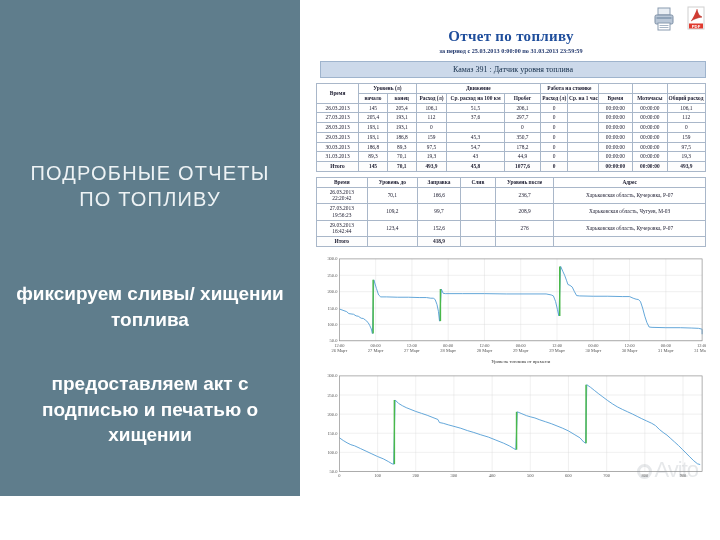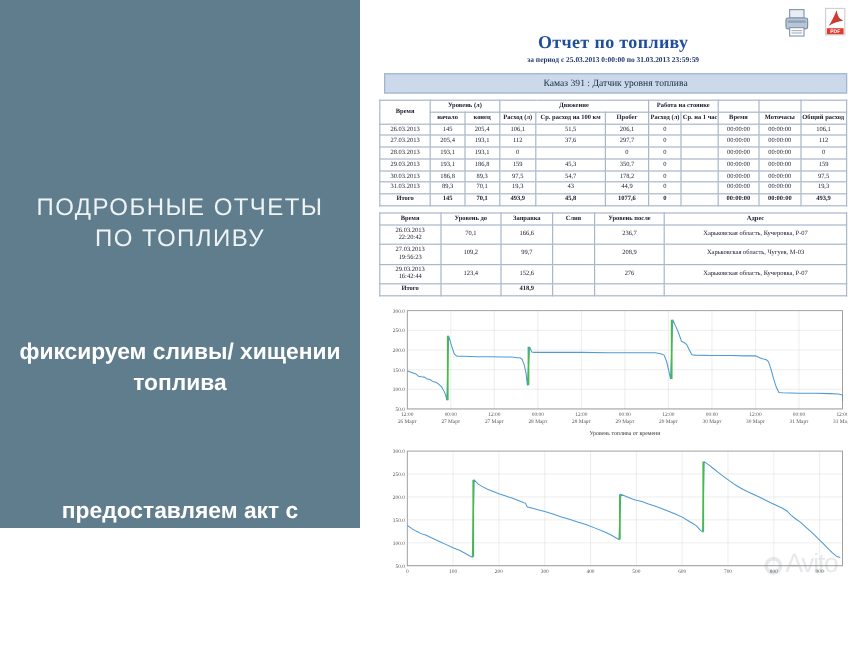--- a/index.html
+++ b/index.html
@@ -5,21 +5,21 @@
   * { box-sizing: border-box; margin: 0; padding: 0; }
   html, body {
     width: 720px; height: 540px; overflow: hidden;
     font-family: "Liberation Sans", sans-serif;
     background: #ffffff;
   }
   #root { position: relative; width: 720px; height: 540px; display: flex; }
 
   
   .promo {
-    width: 300px; height: 440px; flex: 0 0 300px;
+    width: 300px; height: 496px; flex: 0 0 300px;
     background: #5f7d8c;
     color: #ffffff;
     position: relative;
   }
   .promo-title {
     position: absolute; left: 0; right: 0; top: 160px;
     text-align: center;
     font-size: 20px; line-height: 1.3;
     letter-spacing: 1.2px;
     font-weight: 300;
@@ -27,21 +27,21 @@
     padding: 0 14px;
   }
   .promo-line2, .promo-line3 {
     position: absolute; left: 0; right: 0;
     text-align: center;
     font-weight: bold;
     color: #ffffff;
     padding: 0 16px;
   }
   .promo-line2 { top: 281px; font-size: 19px; line-height: 1.35; }
-  .promo-line3 { top: 371px; font-size: 19px; line-height: 1.35; margin-top: 43px; }
+  .promo-line3 { top: 371px; font-size: 19px; line-height: 1.35; }
 
   
   .report {
     flex: 1 1 auto; height: 540px; background: #ffffff;
     position: relative; padding: 6px 10px 0 12px;
     overflow: hidden;
   }
   .toolbar {
     position: absolute; right: 12px; top: 6px;
     display: flex; gap: 8px; align-items: flex-start;

